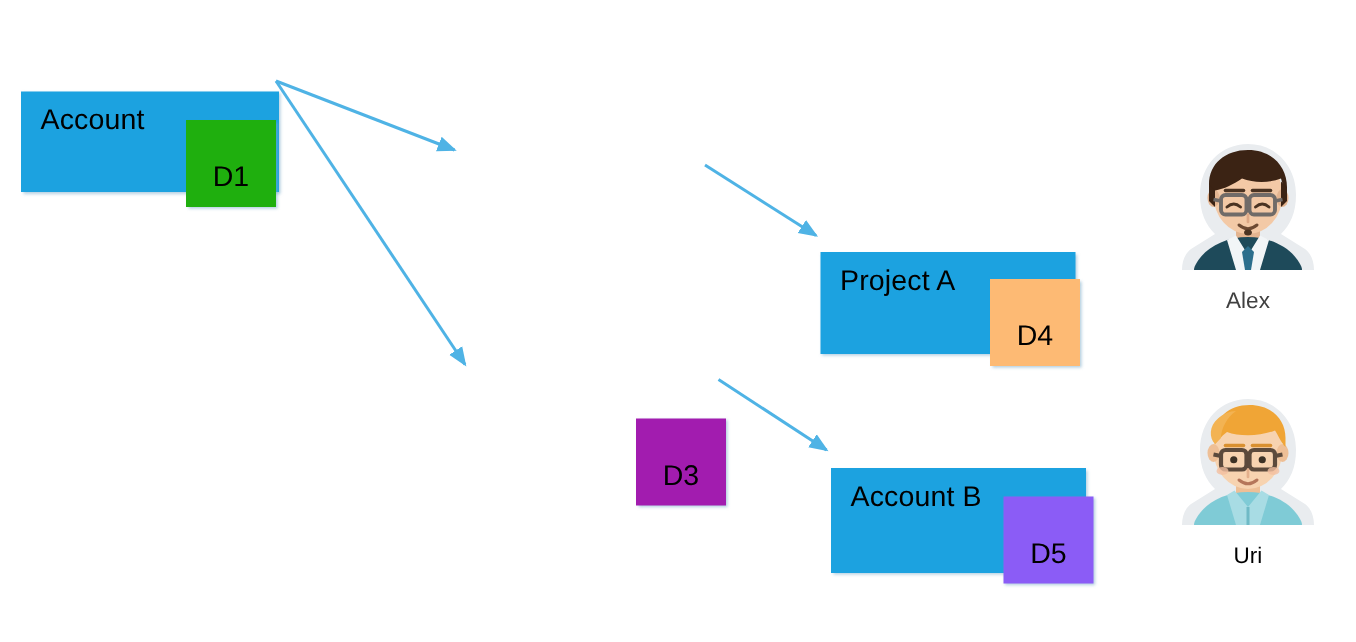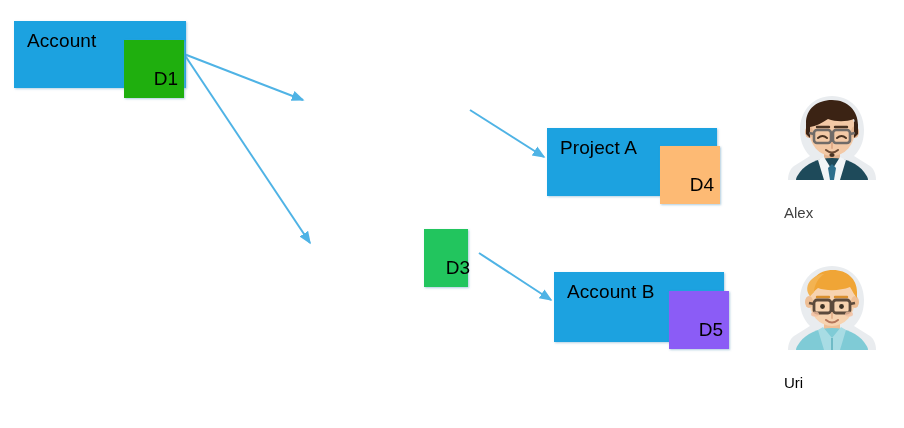--- a/index.html
+++ b/index.html
@@ -13,20 +13,21 @@
   }
   #canvas {
     position: relative;
     width: 904px;
     height: 428px;
     background: #ffffff;
     overflow: hidden;
   }
   .node {
     position: absolute;
+    margin-top: 40px;
   }
   .node-main {
     position: absolute;
     left: 0;
     top: 0;
     background: #1CA2E0;
     box-shadow: 1px 1px 2px rgba(120,170,200,0.55);
     box-sizing: border-box;
   }
   .node-label {
@@ -37,21 +38,20 @@
     color: #000000;
     line-height: 22px;
     white-space: nowrap;
     letter-spacing: 0.1px;
   }
   .node-badge {
     position: absolute;
     background: #1FAF0E;
     box-shadow: 1px 1px 2px rgba(120,170,200,0.6);
     box-sizing: border-box;
-    padding-left: 12px;
   }
   .badge-label {
     position: absolute;
     width: 100%;
     text-align: center;
     bottom: 8px;
     font-size: 19px;
     color: #000000;
     line-height: 22px;
     white-space: nowrap;
@@ -66,25 +66,24 @@
   }
   .person {
     position: absolute;
     width: 96px;
     text-align: center;
   }
   .person-name {
     position: absolute;
     left: 0;
     width: 96px;
-    text-align: left;
+    text-align: center;
     font-size: 15px;
     color: #404040;
     line-height: 18px;
-    margin-top: 12px;
   }
   .avatar-svg {
     display: block;
   }
 </style>
 </head>
 <body>
 
 <div id="canvas" style="background: rgb(255, 255, 255);">
 
@@ -104,21 +103,21 @@
     <div class="node-main" style="width: 172px; height: 67px; background: rgb(28, 162, 224);">
       <span class="node-label">Account</span>
     </div>
     <div class="node-badge" style="left: 110px; top: 19px; width: 60px; height: 58px; background: rgb(31, 175, 14);">
       <span class="badge-label">D1</span>
     </div>
   </div>
 
 
   <div class="node" id="node-org-b" style="left: 313px; top: 215px; width: 171px; height: 76px;">
-    <div class="node-badge" style="left: 111px; top: 14px; width: 44px; height: 58px; background: #22c55e;">
+    <div class="node-badge" style="left: 111px; top: 24px; width: 60px; height: 58px; background: #a21caf;">
       <span class="badge-label">D3</span>
     </div>
   </div>
 
   <div class="node" id="node-project-a" style="left: 547px; top: 128px; width: 173px; height: 76px;">
     <div class="node-main" style="width: 170px; height: 68px; background: rgb(28, 162, 224);">
       <span class="node-label">Project A</span>
     </div>
     <div class="node-badge" style="left: 113px; top: 18px; width: 60px; height: 58px; background: #fdba74;">
       <span class="badge-label">D4</span>

